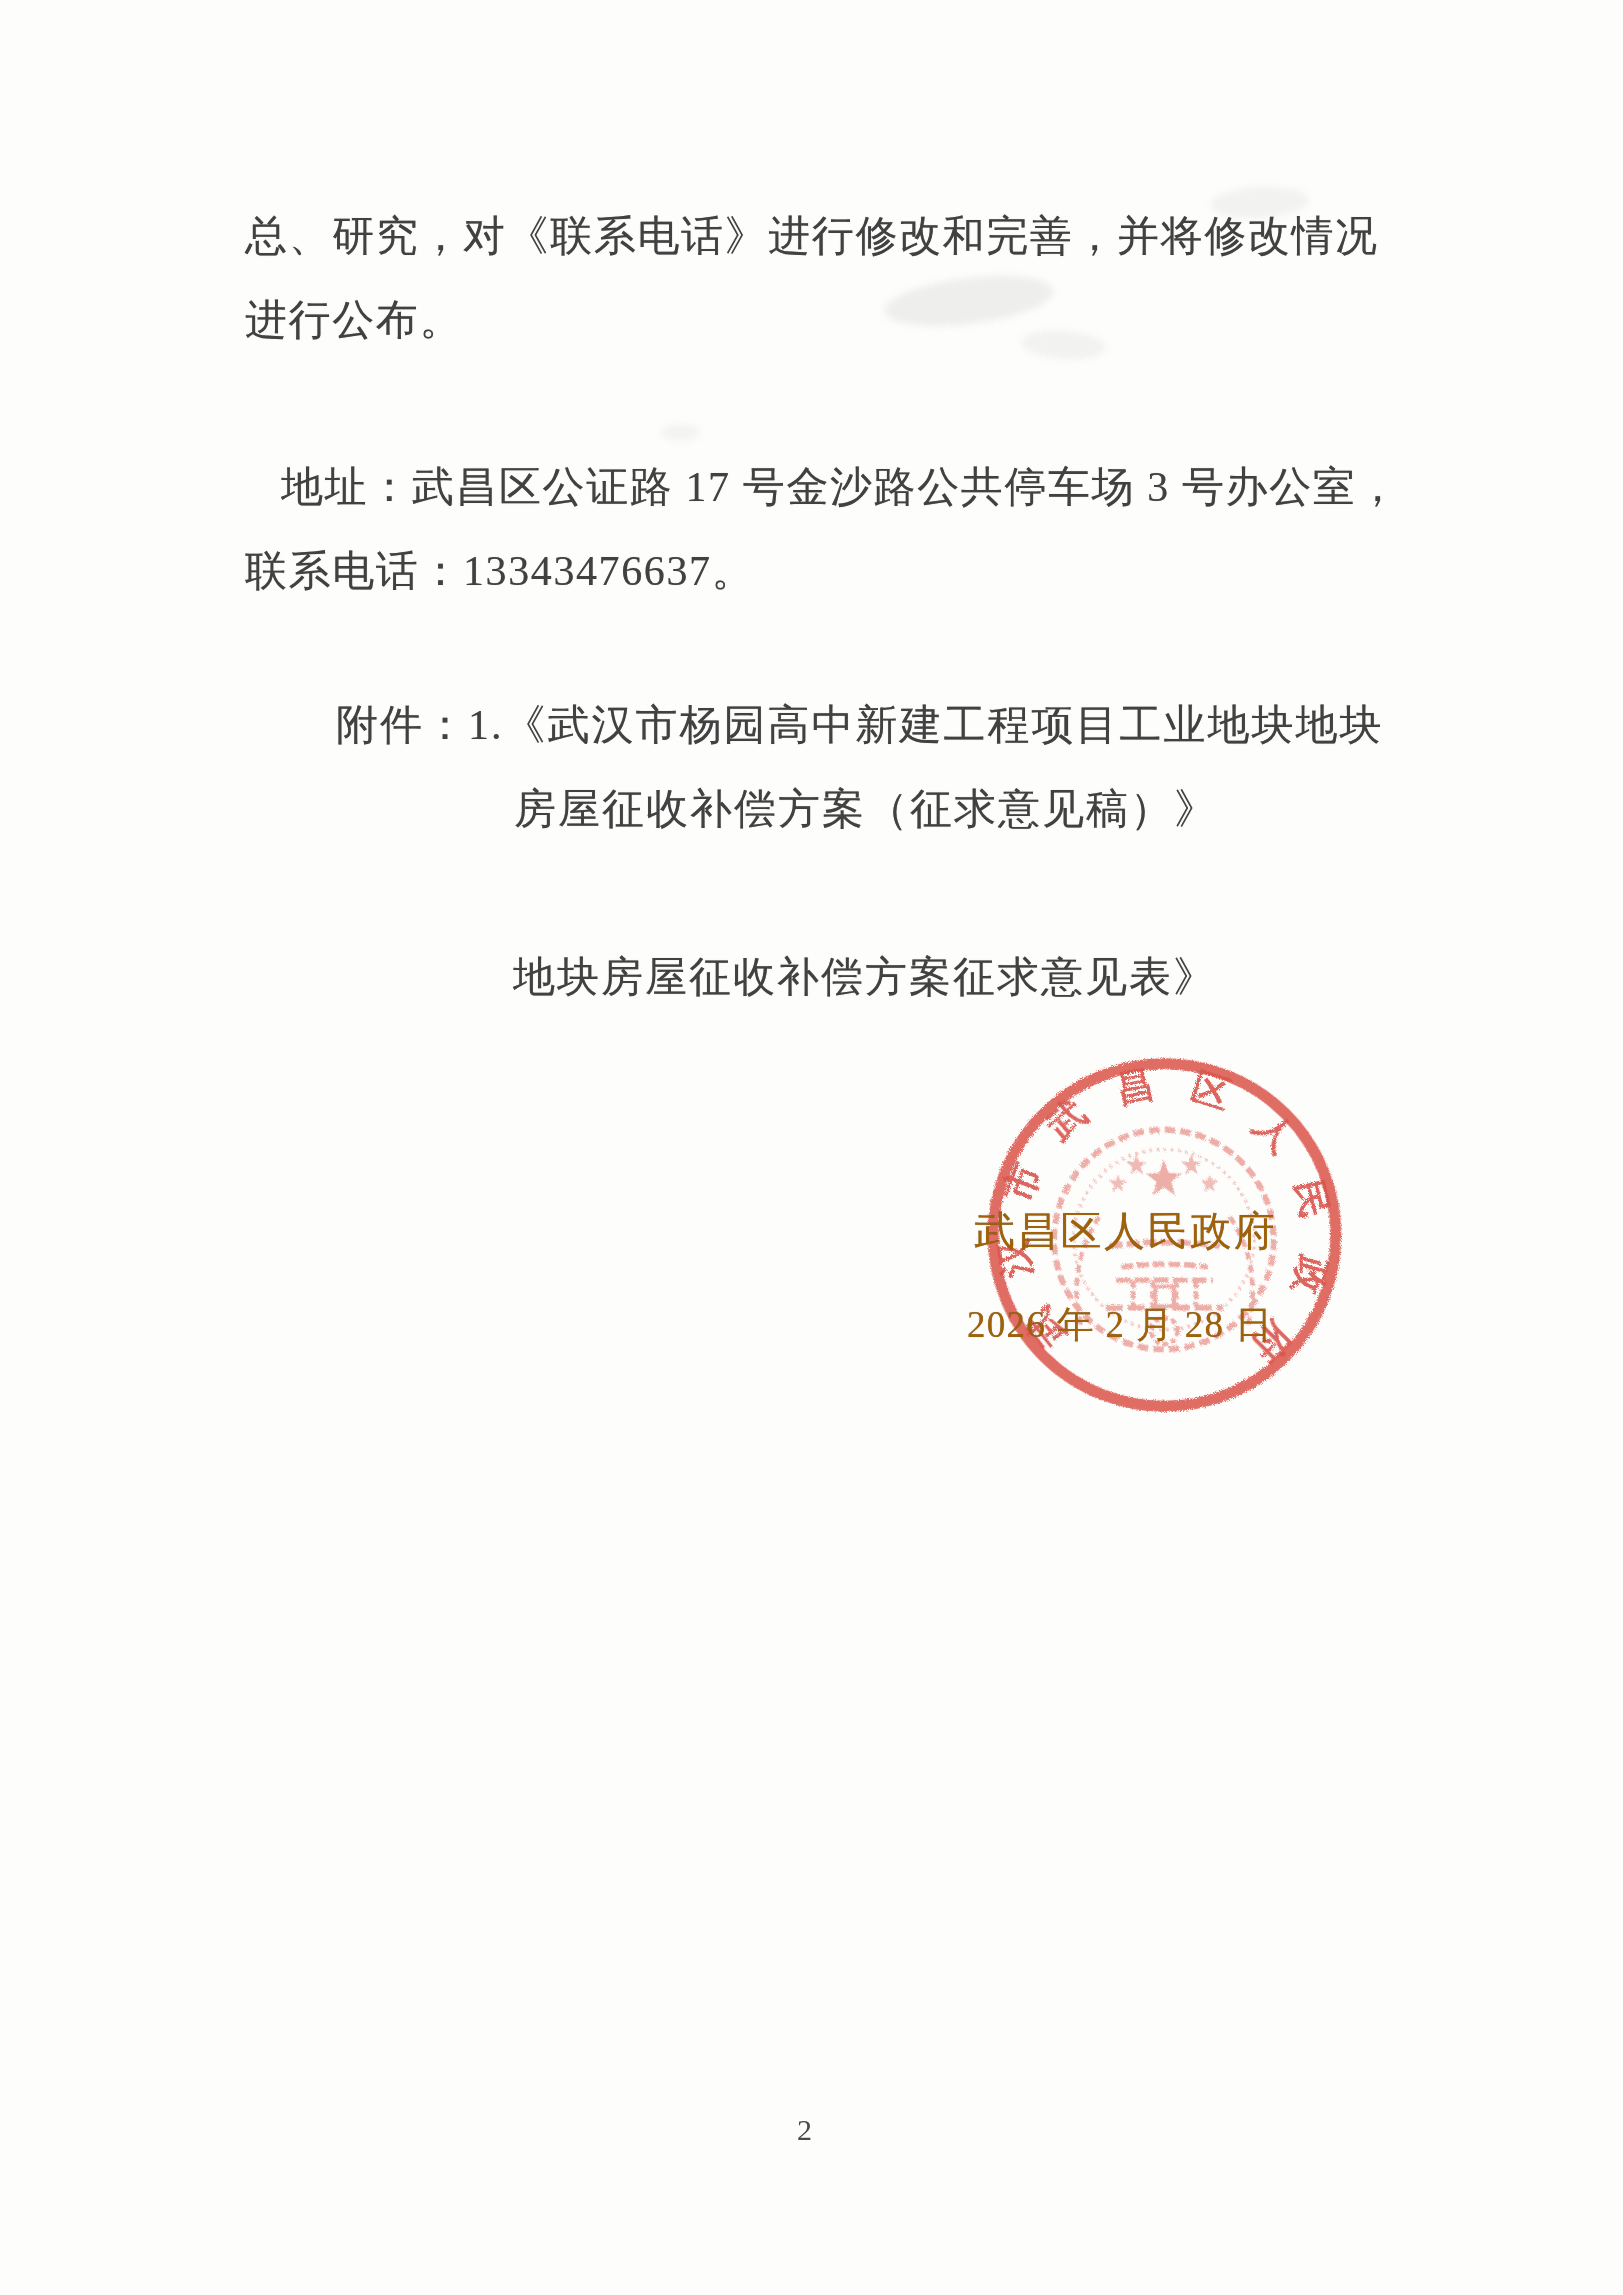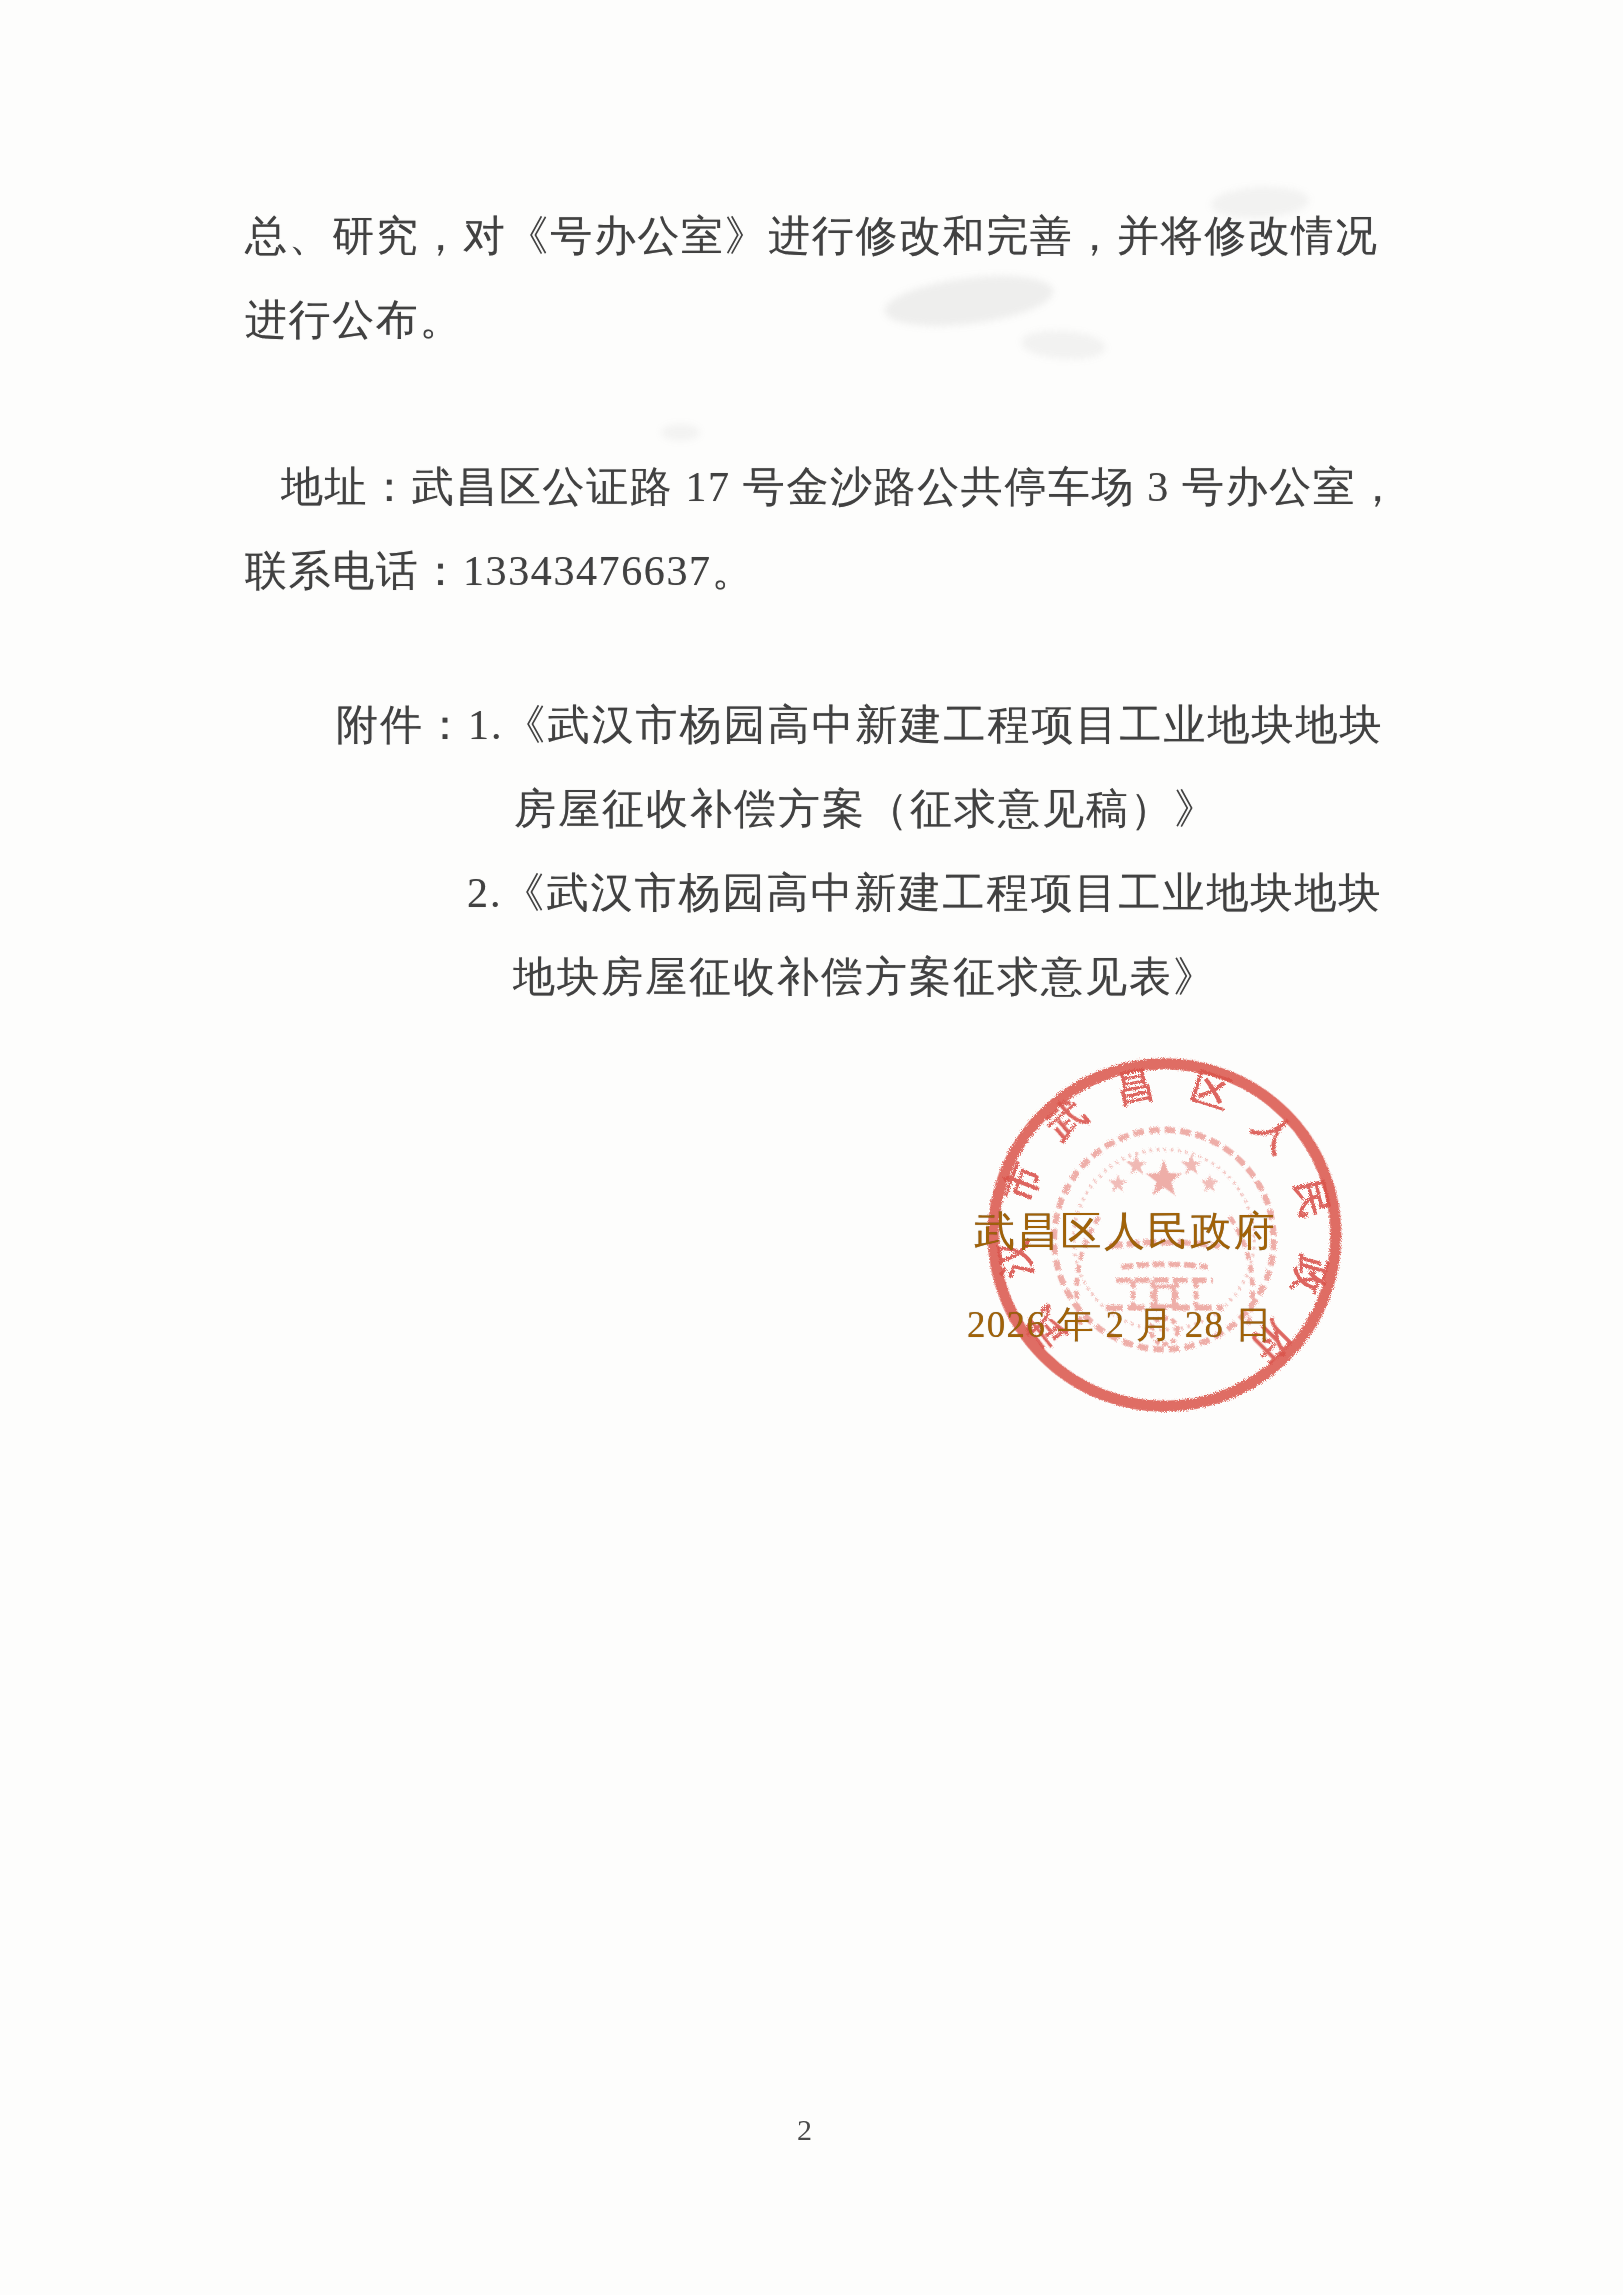--- a/index.html
+++ b/index.html
@@ -65,28 +65,27 @@
 </head>
 <body>
 
 <div class="page">
 
   <div class="smudge sm1"></div>
   <div class="smudge sm2"></div>
   <div class="smudge sm3"></div>
   <div class="smudge sm4"></div>
 
-  <div class="line" style="left:245px;top:213px;">总、研究，对《号办公室》进行修改和完善，并将修改情况</div>
+  <div class="line" style="left:245px;top:213px;">总、研究，对《联系电话》进行修改和完善，并将修改情况</div>
   <div class="line" style="left:245px;top:297px;">进行公布。</div>
   <div class="line" style="left:245px;top:464px;margin-left:36px;">地址：武昌区公证路 17 号金沙路公共停车场 3 号办公室，</div>
   <div class="line" style="left:245px;top:548px;">联系电话：13343476637。</div>
 
   <div class="line att" style="left:336px;top:702px;">附件：1.《武汉市杨园高中新建工程项目工业地块地块</div>
   <div class="line att" style="left:514px;top:786px;">房屋征收补偿方案（征求意见稿）》</div>
-  <div class="line att" style="left:467px;top:870px;">2.《武汉市杨园高中新建工程项目工业地块地块</div>
   <div class="line att" style="left:513px;top:954px;">地块房屋征收补偿方案征求意见表》</div>
 
   <svg class="seal" viewBox="0 0 560 566" xmlns="http://www.w3.org/2000/svg">
     <defs>
       <filter id="rough" x="-8%" y="-8%" width="116%" height="116%">
         <feTurbulence type="fractalNoise" baseFrequency="0.85" numOctaves="2" result="n"></feTurbulence>
         <feDisplacementMap in="SourceGraphic" in2="n" scale="7"></feDisplacementMap>
       </filter>
     </defs>
     <g filter="url(#rough)">

